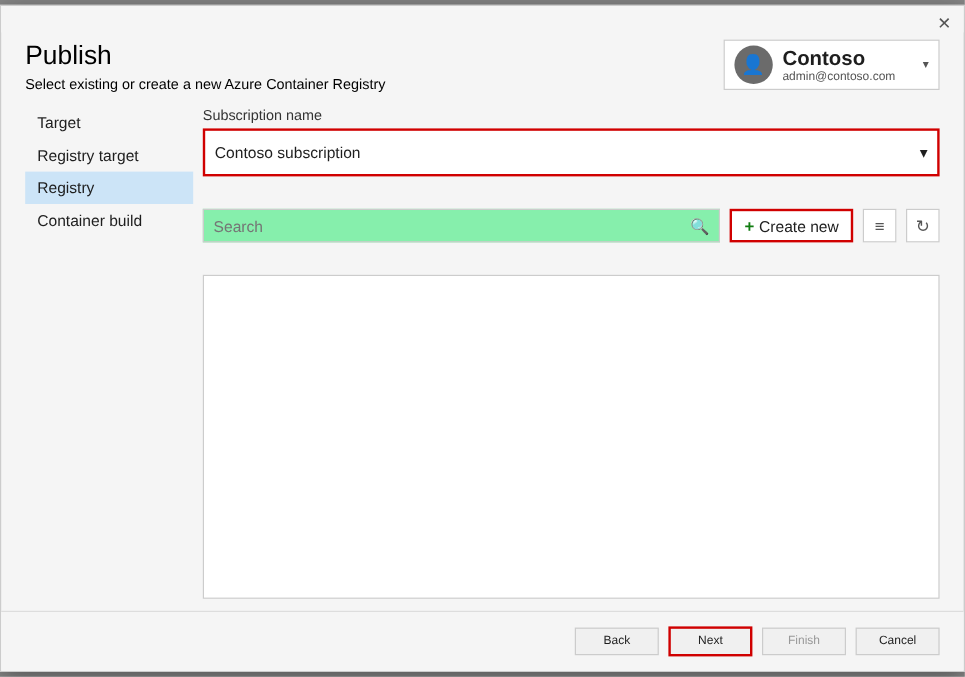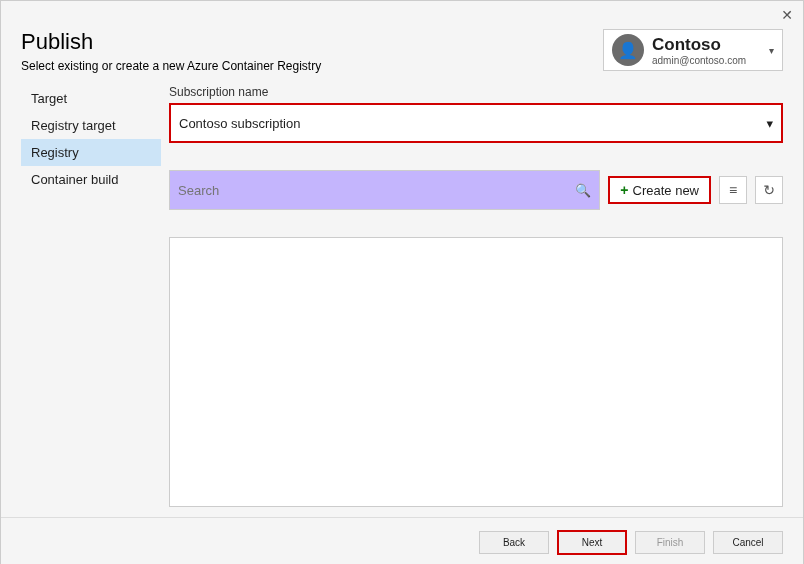--- a/index.html
+++ b/index.html
@@ -176,22 +176,22 @@
       display: flex;
       align-items: center;
       gap: 8px;
     }
 
     .search-box {
       flex: 1;
       display: flex;
       align-items: center;
       border: 1px solid #ccc;
-      background: #c4b5fd;
-      height: 40px;
+      background: #86efac;
+      height: 28px;
       padding: 0 8px;
       gap: 6px;
     }
 
     .search-box input {
       border: none;
       outline: none;
       flex: 1;
       font-size: 13px;
       color: #666;

